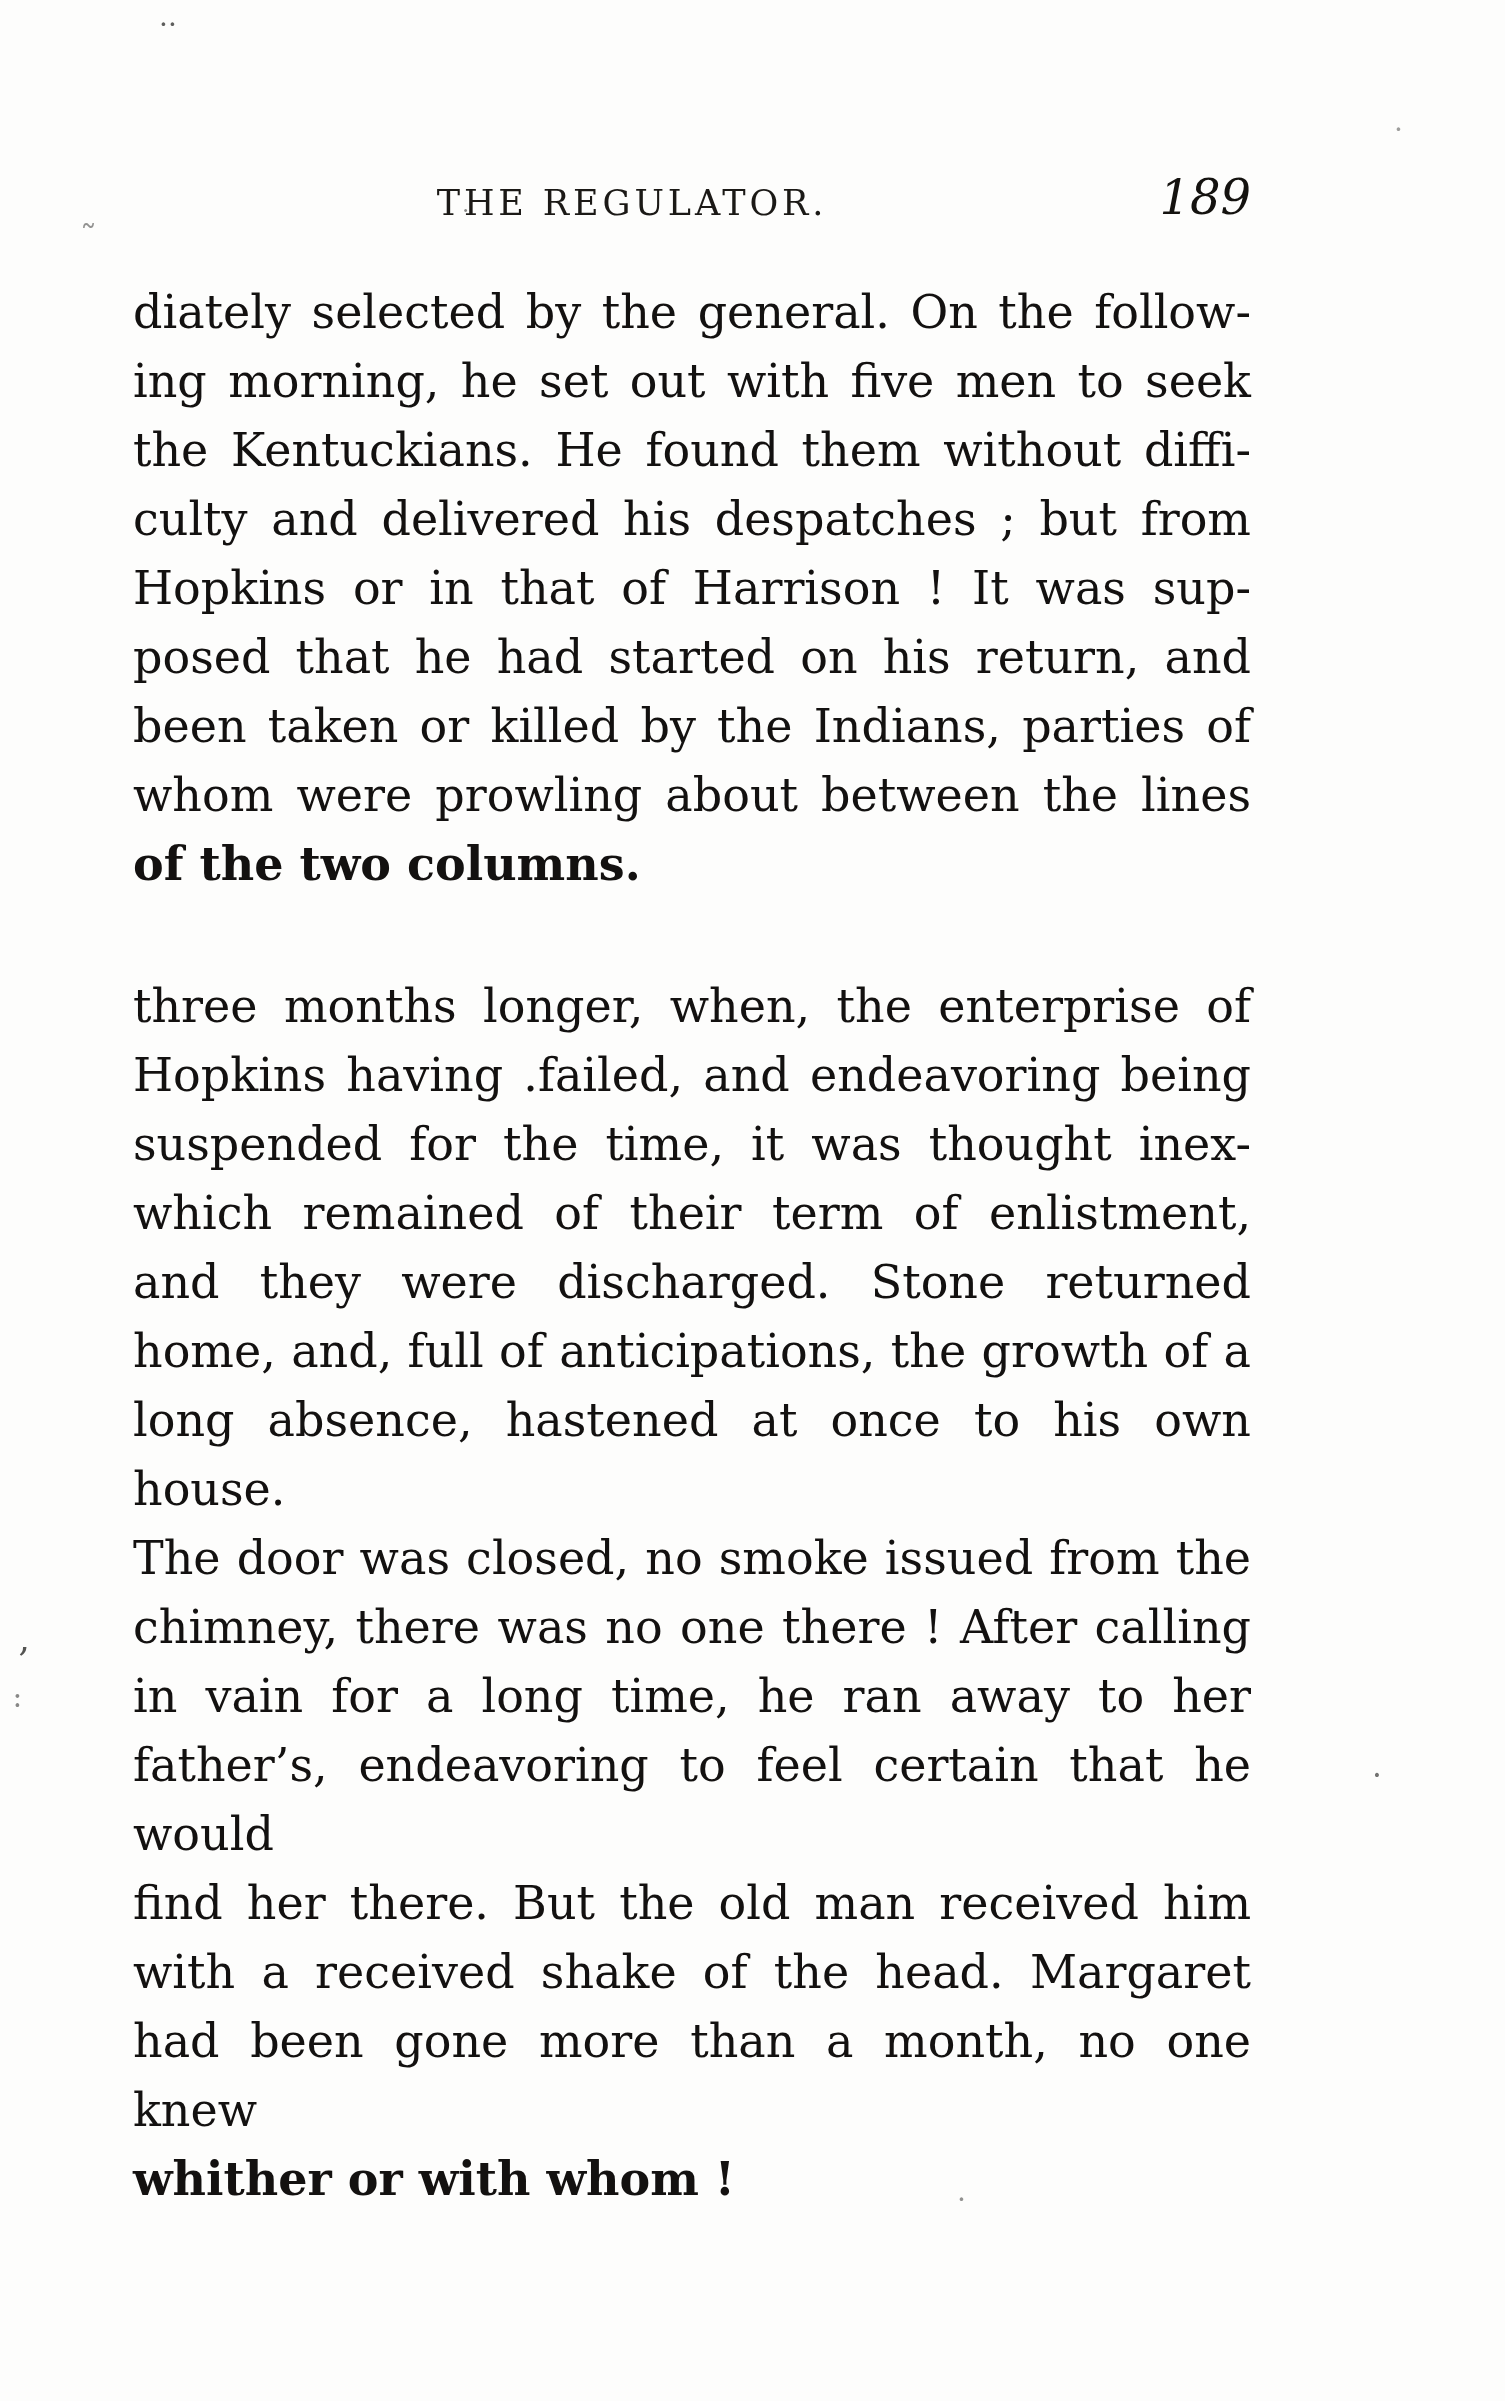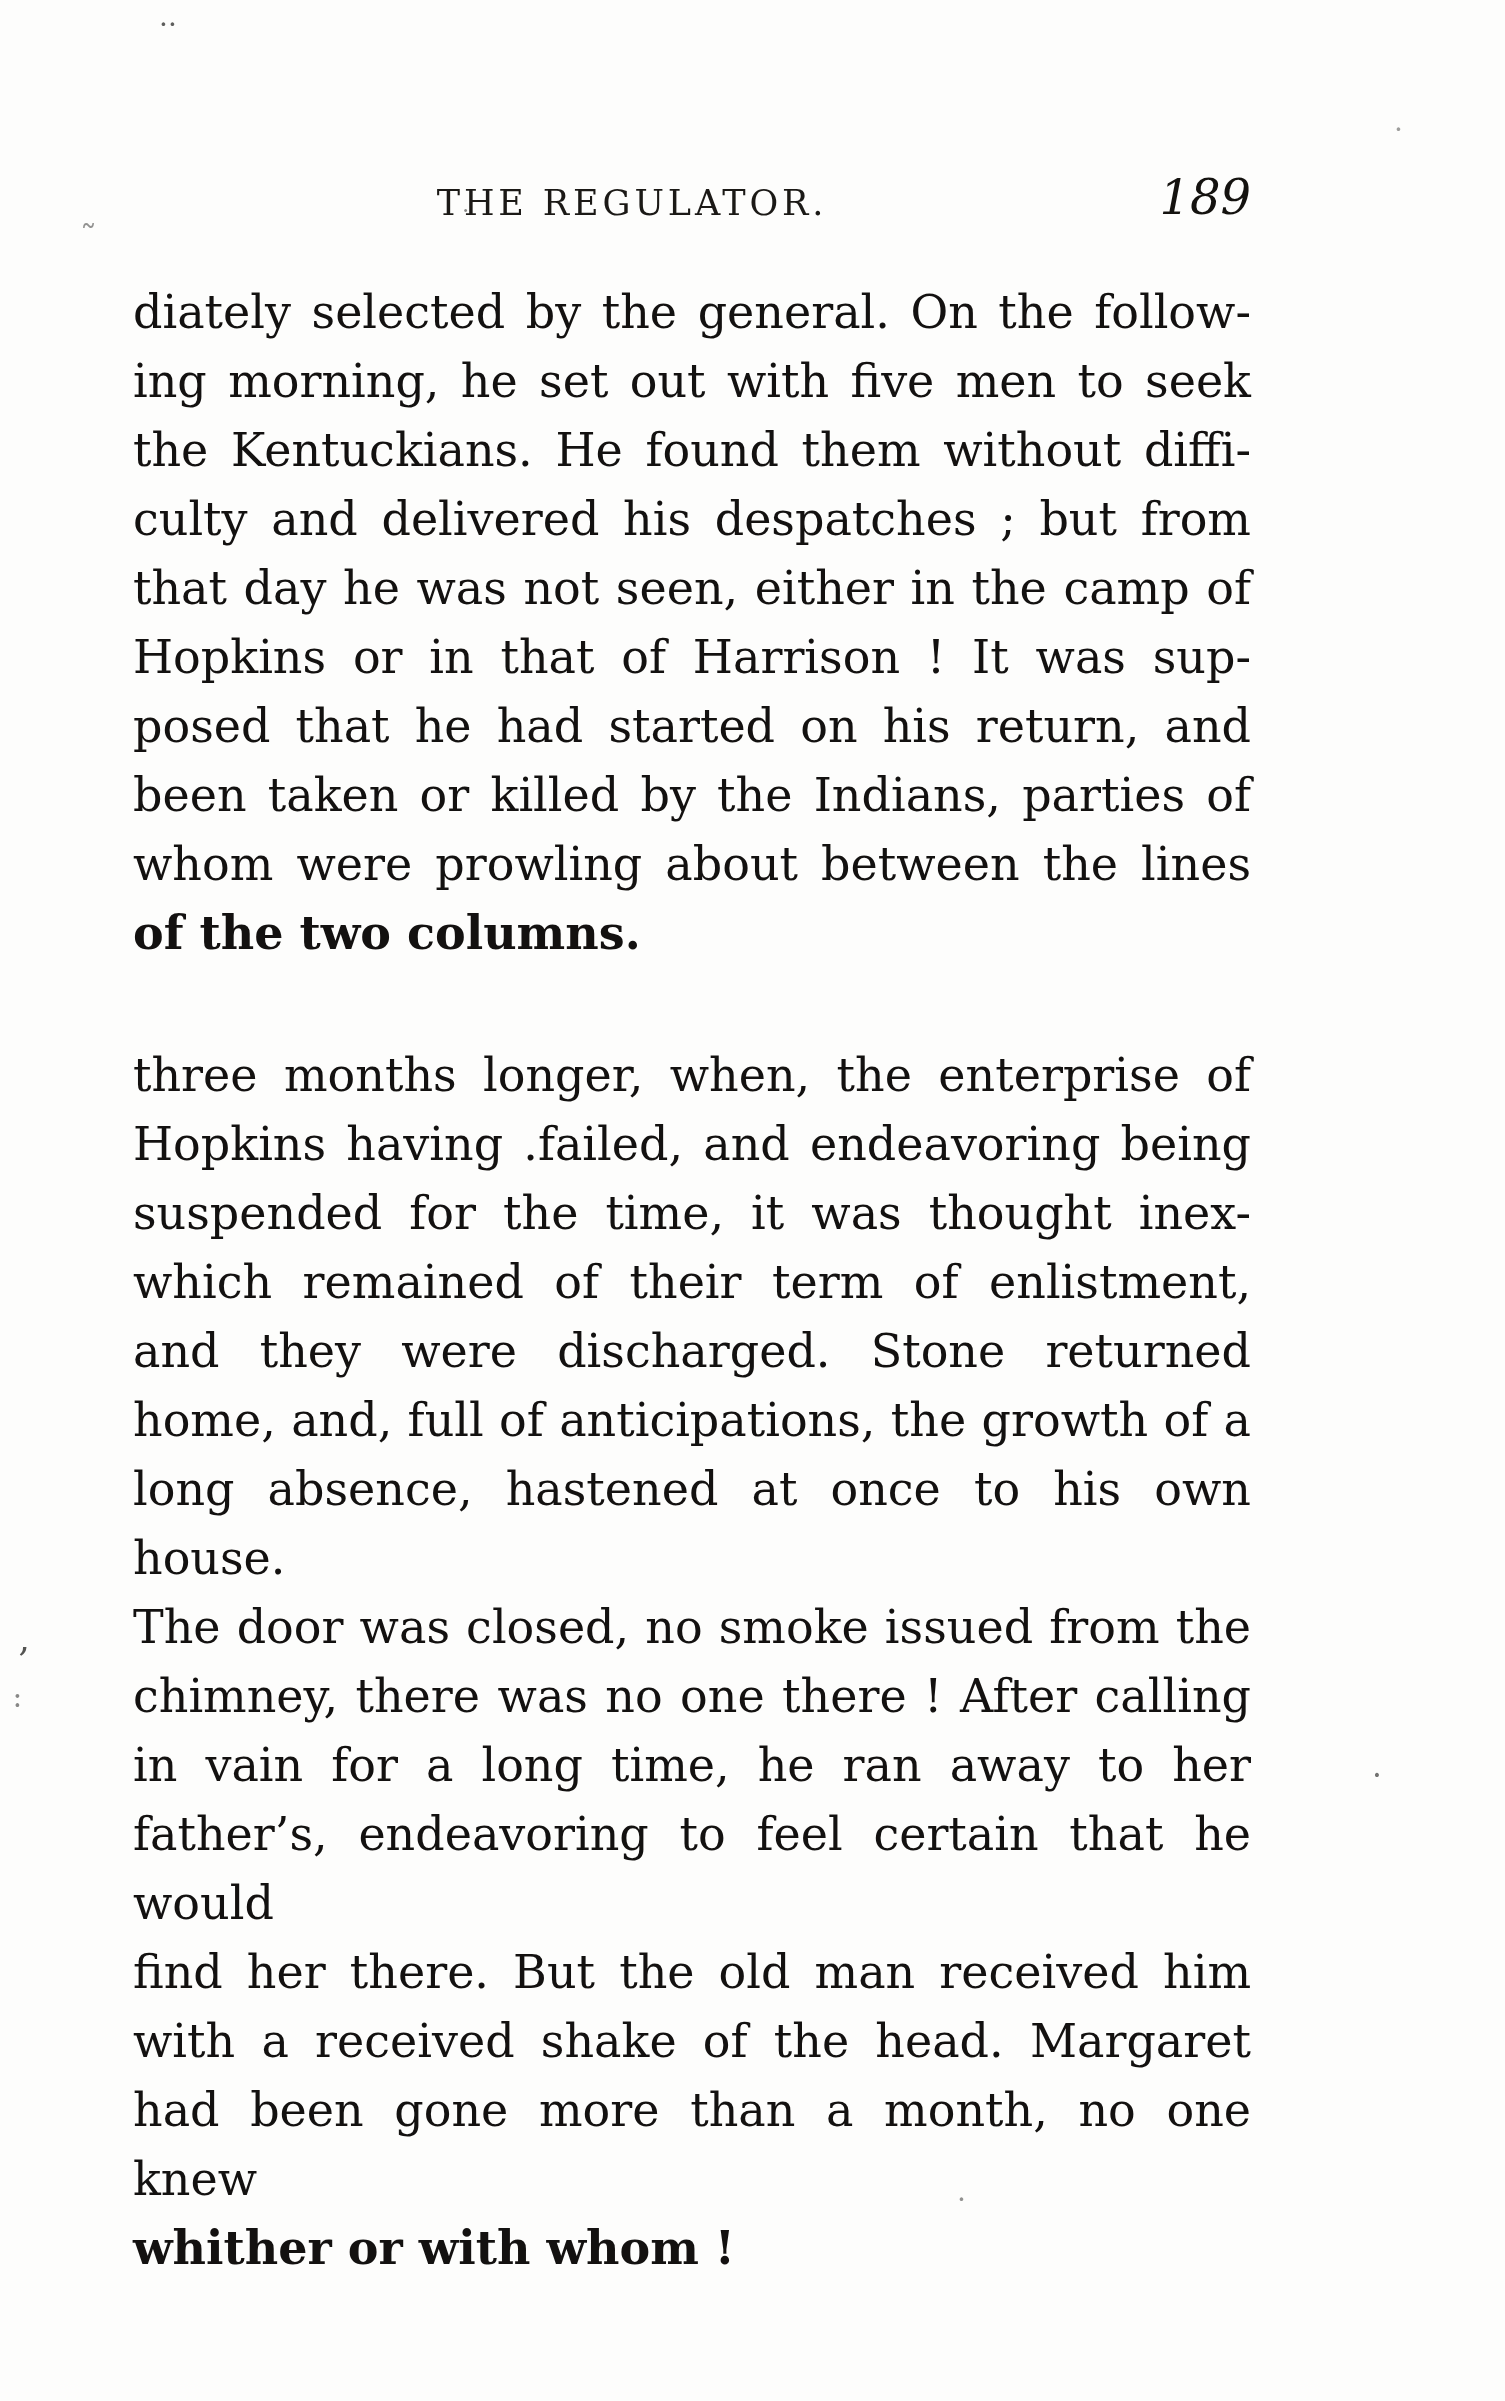--- a/index.html
+++ b/index.html
@@ -79,21 +79,20 @@
   <span class="header-title">THE REGULATOR.</span>
   <span class="page-number">189</span>
 </div>
 
 <div class="text-block">
     <div class="paragraph">
       <div class="line">diately selected by the general.  On the follow-</div>
       <div class="line">ing morning, he set out with five men to seek</div>
       <div class="line">the Kentuckians.  He found them without diffi-</div>
       <div class="line">culty and delivered his despatches ; but from</div>
-      <div class="line">that day he was not seen, either in the camp of</div>
       <div class="line">Hopkins or in that of Harrison !  It was sup-</div>
       <div class="line">posed that he had started on his return, and</div>
       <div class="line">been taken or killed by the Indians, parties of</div>
       <div class="line">whom were prowling about between the lines</div>
       <div class="line last">of the two columns.</div>
     </div>
     <div class="paragraph">
       <div class="line">three months longer, when, the enterprise of</div>
       <div class="line">Hopkins having .failed, and endeavoring being</div>
       <div class="line">suspended for the time, it was thought inex-</div>

